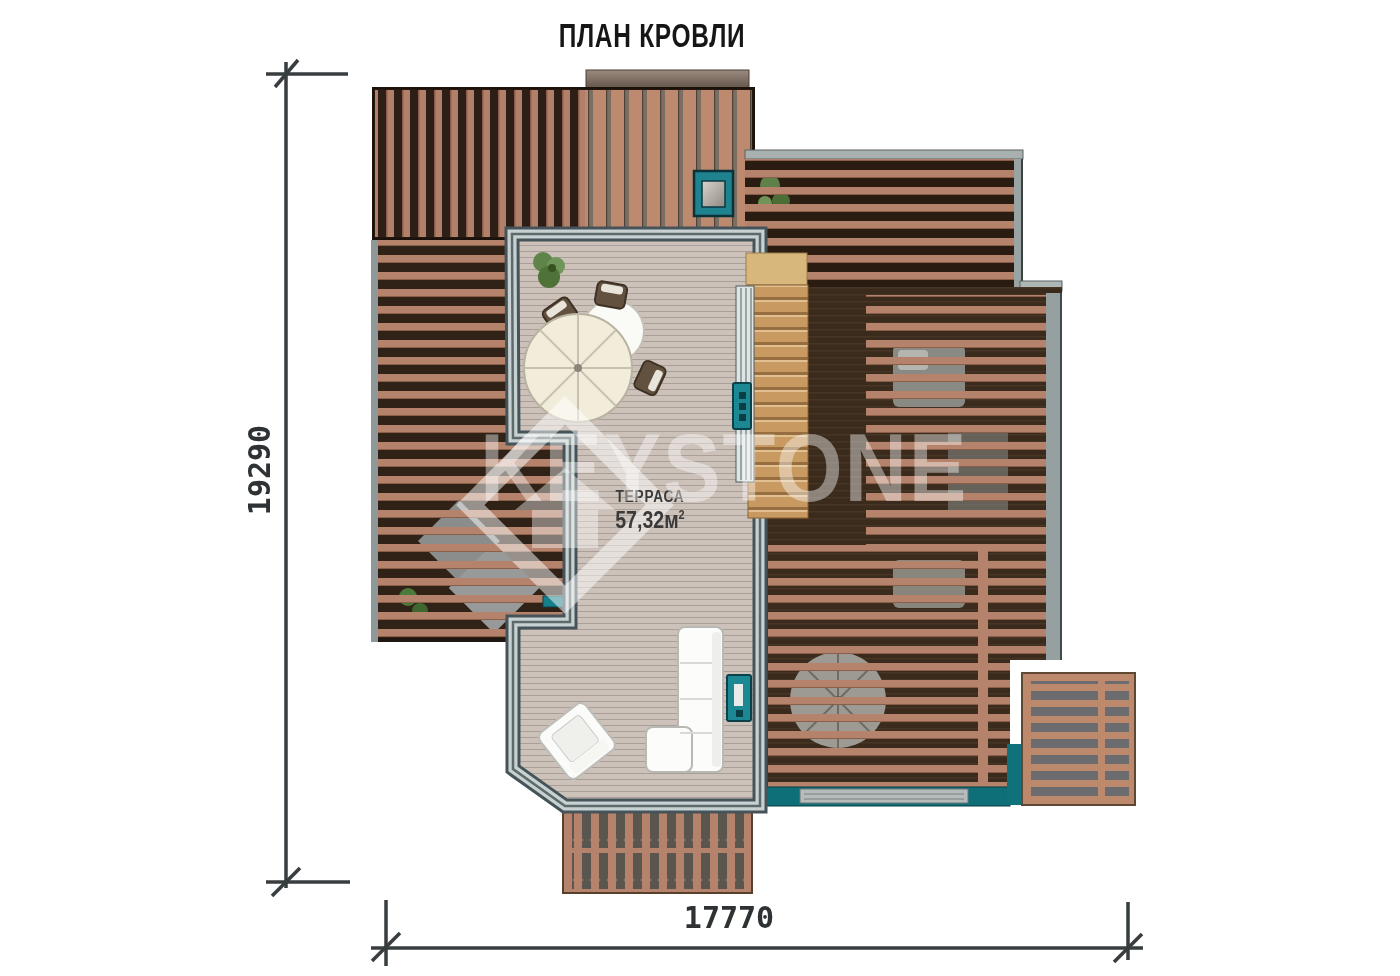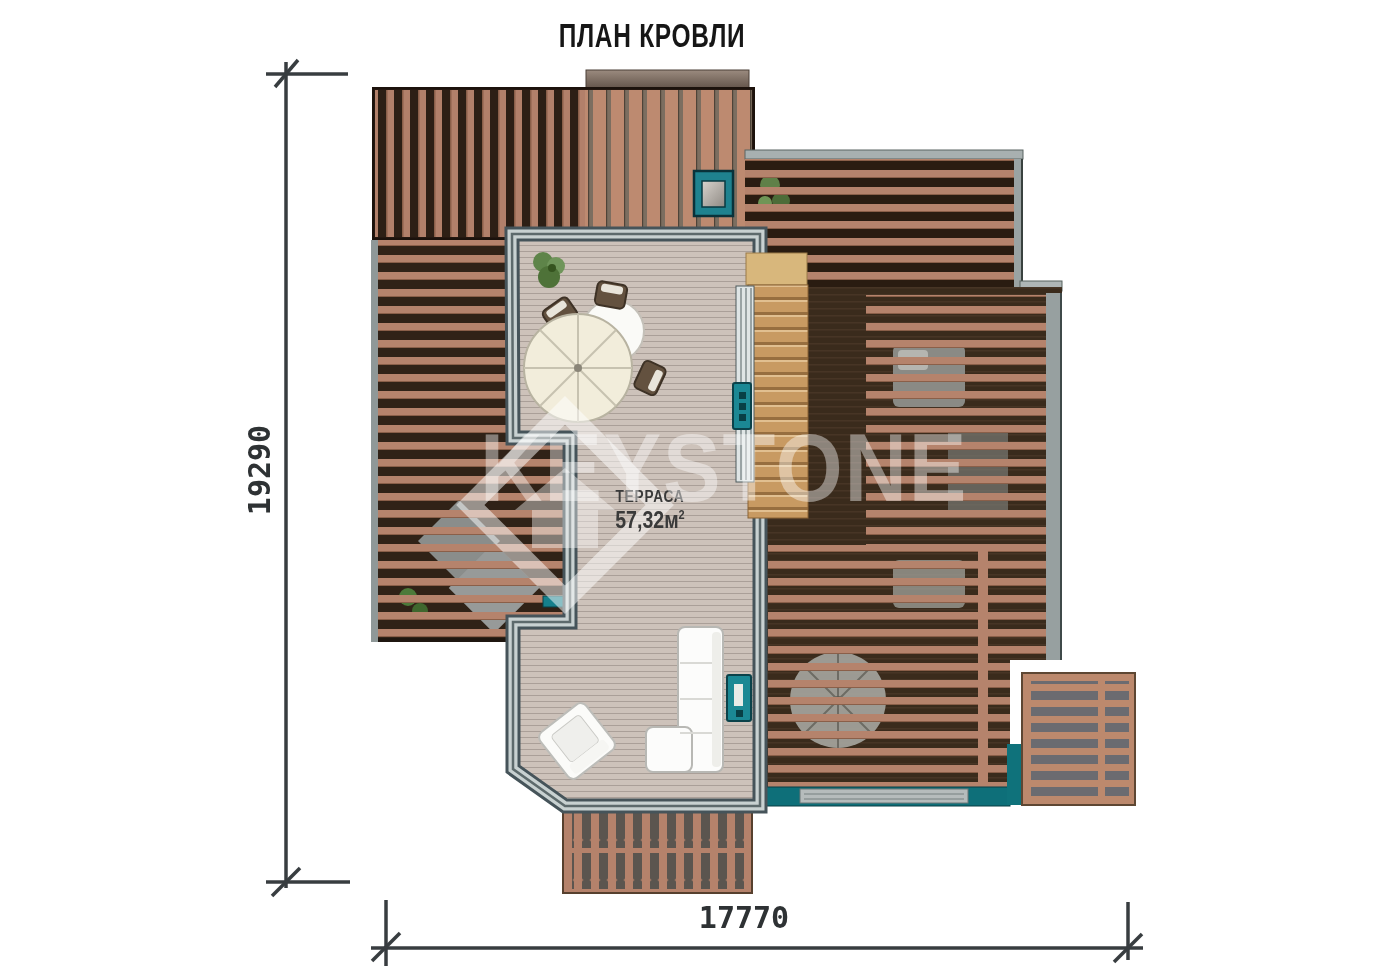--- a/index.html
+++ b/index.html
@@ -5,21 +5,21 @@
   html,body{margin:0;padding:0;background:#ffffff;}
   #stage{position:relative;width:1400px;height:976px;background:#fff;overflow:hidden;
          font-family:"Liberation Sans", sans-serif;border-radius:32px;}
   #plan-svg{position:absolute;left:0;top:0;}
   .txt{position:absolute;color:#1e1e1e;white-space:nowrap;}
   .title{left:502px;top:16px;width:300px;text-align:center;font-size:34px;font-weight:700;
          letter-spacing:1px;transform:scaleX(.72);color:#161616;}
   .dim{font-family:"DejaVu Sans Mono", monospace;font-weight:700;font-size:30px;color:#2e3234;}
   .dim-left{left:210px;top:450px;width:100px;height:40px;text-align:center;line-height:40px;
             transform:rotate(-90deg);}
-  .dim-bottom{left:664px;top:900px;width:160px;text-align:center;}
+  .dim-bottom{left:649px;top:900px;width:160px;text-align:center;}
   .terrace-label{left:580px;top:488px;width:140px;text-align:center;color:#3a3a3a;
                  transform:scaleX(.85);}
   .terrace-label .l1{font-size:16px;font-weight:700;letter-spacing:1px;}
   .terrace-label .l2{font-size:23px;font-weight:700;margin-top:1px;}
   .terrace-label sup{font-size:13px;}
   .wm-brand{left:455px;top:420px;width:500px;text-align:center;font-size:96px;font-weight:700;
             letter-spacing:2px;color:rgba(255,255,255,.42);transform:scaleX(.9);line-height:1;}
   .wm-tagline{left:650px;top:518px;width:300px;text-align:center;font-size:29px;font-weight:700;
               letter-spacing:1px;color:rgba(255,255,255,.75);}
 </style>

